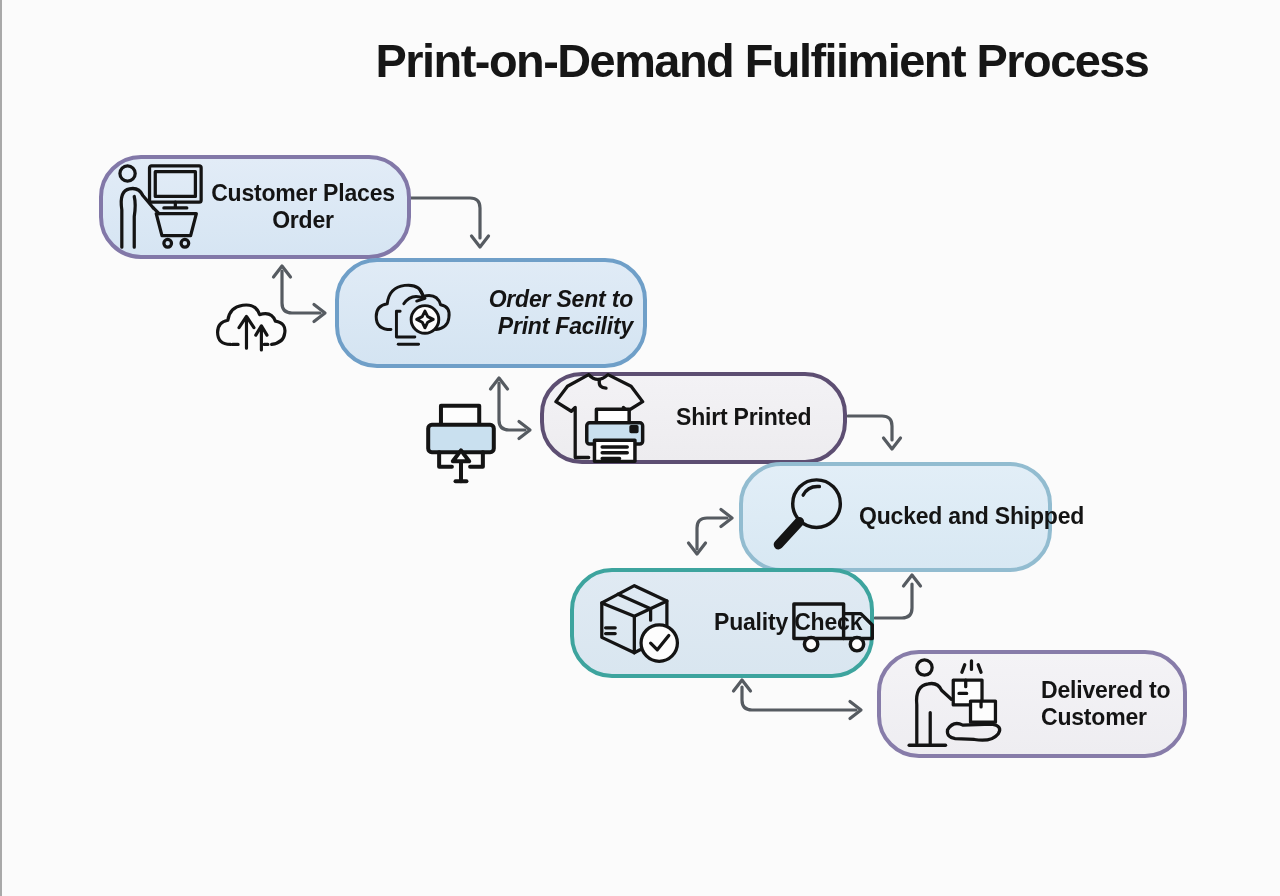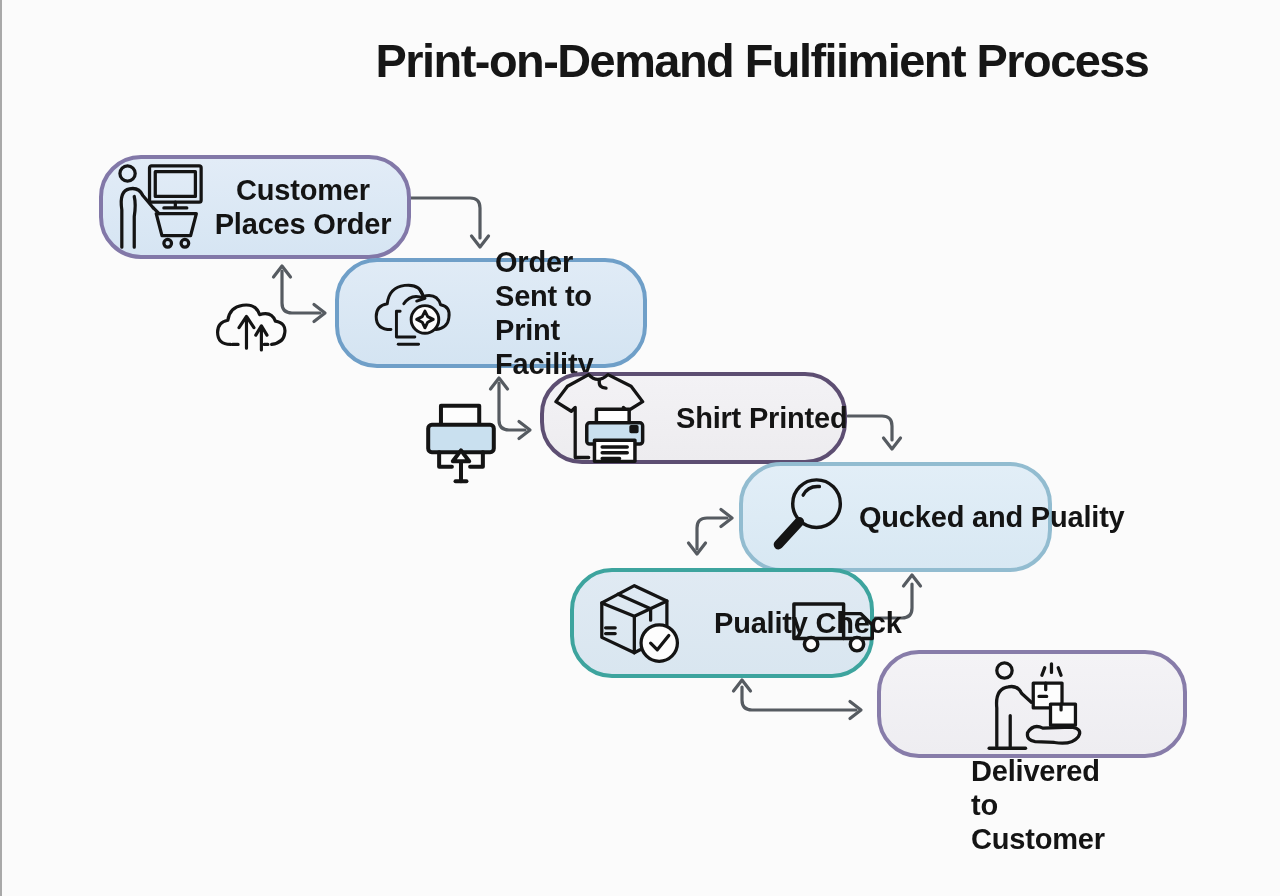--- a/index.html
+++ b/index.html
@@ -16,43 +16,43 @@
     color:#161616;transform:scaleX(1.02);
   }
   .connectors{position:absolute;left:0;top:0;width:1280px;height:896px;pointer-events:none;}
   .connectors path{fill:none;stroke:#565b61;stroke-width:3.2;stroke-linecap:round;stroke-linejoin:round;}
   .node{
     position:absolute;display:flex;align-items:center;box-sizing:border-box;
     border-radius:42px;padding:6px 10px;
   }
   .node .nicon{display:flex;align-items:center;justify-content:center;flex:0 0 auto;}
   .node .nlabel{
-    color:#141414;font-size:29px;font-weight:600;line-height:1.18;letter-spacing:-0.2px;
+    color:#141414;font-size:23px;font-weight:600;line-height:1.18;letter-spacing:-0.2px;
   }
   
   .n1{left:97px;top:155px;width:312px;height:104px;border:4px solid #8278a8;
       background:linear-gradient(180deg,#e2ecf7,#d6e5f3);}
   .n1 .nlabel{width:200px;text-align:center;}
   .n2{left:333px;top:258px;width:312px;height:110px;border:4px solid #6f9fc8;
       background:linear-gradient(180deg,#e0ebf6,#d4e4f2);}
   .n2 .nicon{margin-left:18px;}
-  .n2 .nlabel{margin-left:36px;width:170px;text-align:left;}
+  .n2 .nlabel{margin-left:28px;width:170px;text-align:right;font-style:italic;}
   .n3{left:538px;top:372px;width:307px;height:92px;border:4px solid #5d4e72;
       background:linear-gradient(180deg,#f3f2f5,#edecef);}
   .n3 .nlabel{margin-left:16px;white-space:nowrap;}
   .n4{left:737px;top:462px;width:313px;height:110px;border:4px solid #92bcd0;
       background:linear-gradient(180deg,#e2eef7,#d8e8f3);}
   .n4 .nicon{margin-left:14px;}
   .n4 .nlabel{margin-left:12px;white-space:nowrap;}
   .n5{left:568px;top:568px;width:304px;height:110px;border:4px solid #3da49e;
       background:linear-gradient(180deg,#e0eaf3,#d9e6f0);}
   .n5 .nicon{margin-left:8px;}
   .n5 .nlabel{margin-left:22px;white-space:nowrap;}
   .n6{left:875px;top:650px;width:310px;height:108px;border:4px solid #877ca9;
-      background:linear-gradient(180deg,#f4f3f6,#eeedf1);flex-direction:column;}
+      background:linear-gradient(180deg,#f4f3f6,#eeedf1);}
   .n6 .nicon{margin-left:14px;}
   .n6 .nlabel{margin-left:28px;width:150px;text-align:left;}
   .float-icon{position:absolute;}
   .cloud-up{left:210px;top:290px;}
   .printer-solo{left:422px;top:403px;}
   .truck-overlay{position:absolute;left:218px;top:26px;}
   svg.line{stroke:#141414;fill:none;stroke-linecap:round;stroke-linejoin:round;}
 </style>
 </head>
 <body>
@@ -151,21 +151,21 @@
 </div>
 
 <div class="node n4">
   <span class="nicon">
     <svg class="line" width="80" height="84" viewBox="0 0 84 88" stroke-width="3.6">
       <circle cx="52" cy="30" r="25"></circle>
       <path d="M38 21 Q43 11 55 12"></path>
       <path d="M34 49 L12 73" stroke-width="10"></path>
     </svg>
   </span>
-  <span class="nlabel">Qucked and Puality</span>
+  <span class="nlabel">Qucked and Shipped</span>
 </div>
 
 <div class="node n5">
   <span class="nicon">
     <svg class="line" width="100" height="90" viewBox="0 0 104 94" stroke-width="3.4">
       <path d="M10 26 L44 8 L78 24 L44 40 Z"></path>
       <path d="M10 26 V62 L44 78 V40"></path>
       <path d="M78 24 V52"></path>
       <path d="M44 78 L50 75"></path>
       <path d="M27 17 L61 32 M61 32 V44"></path>

